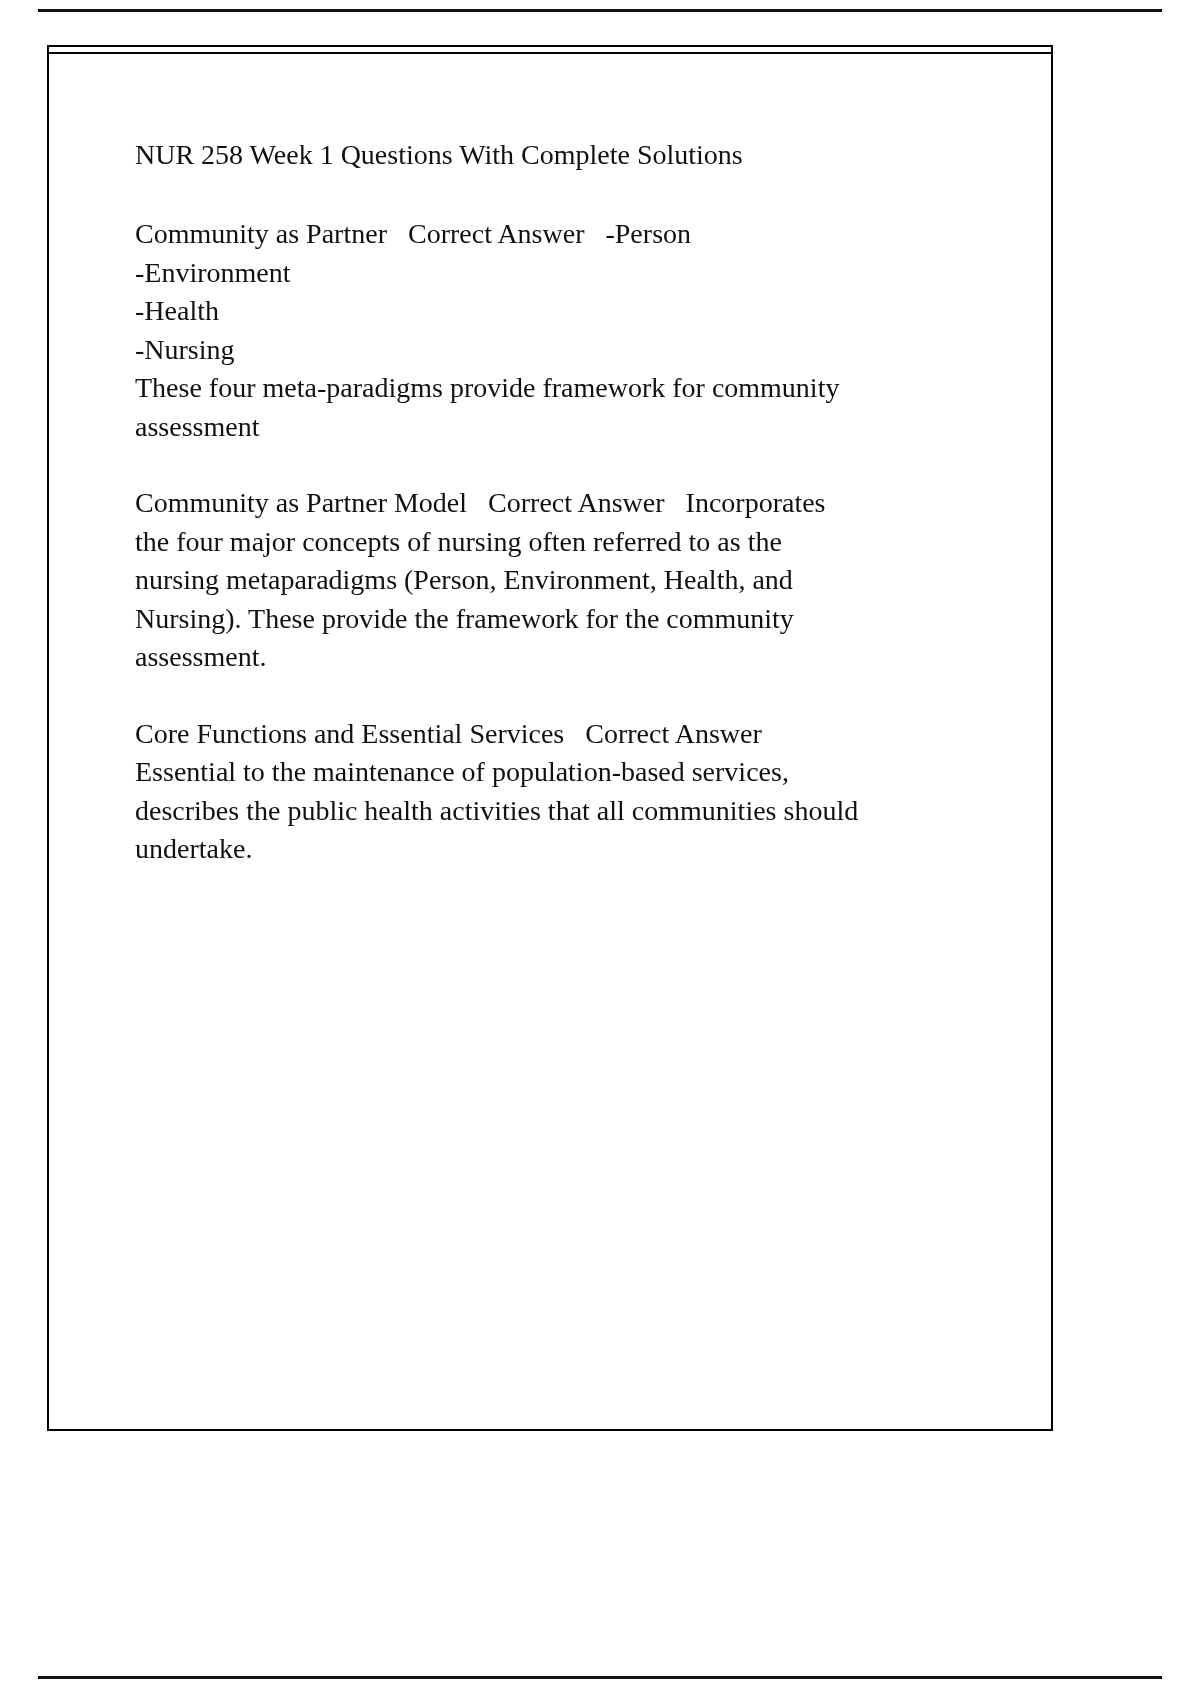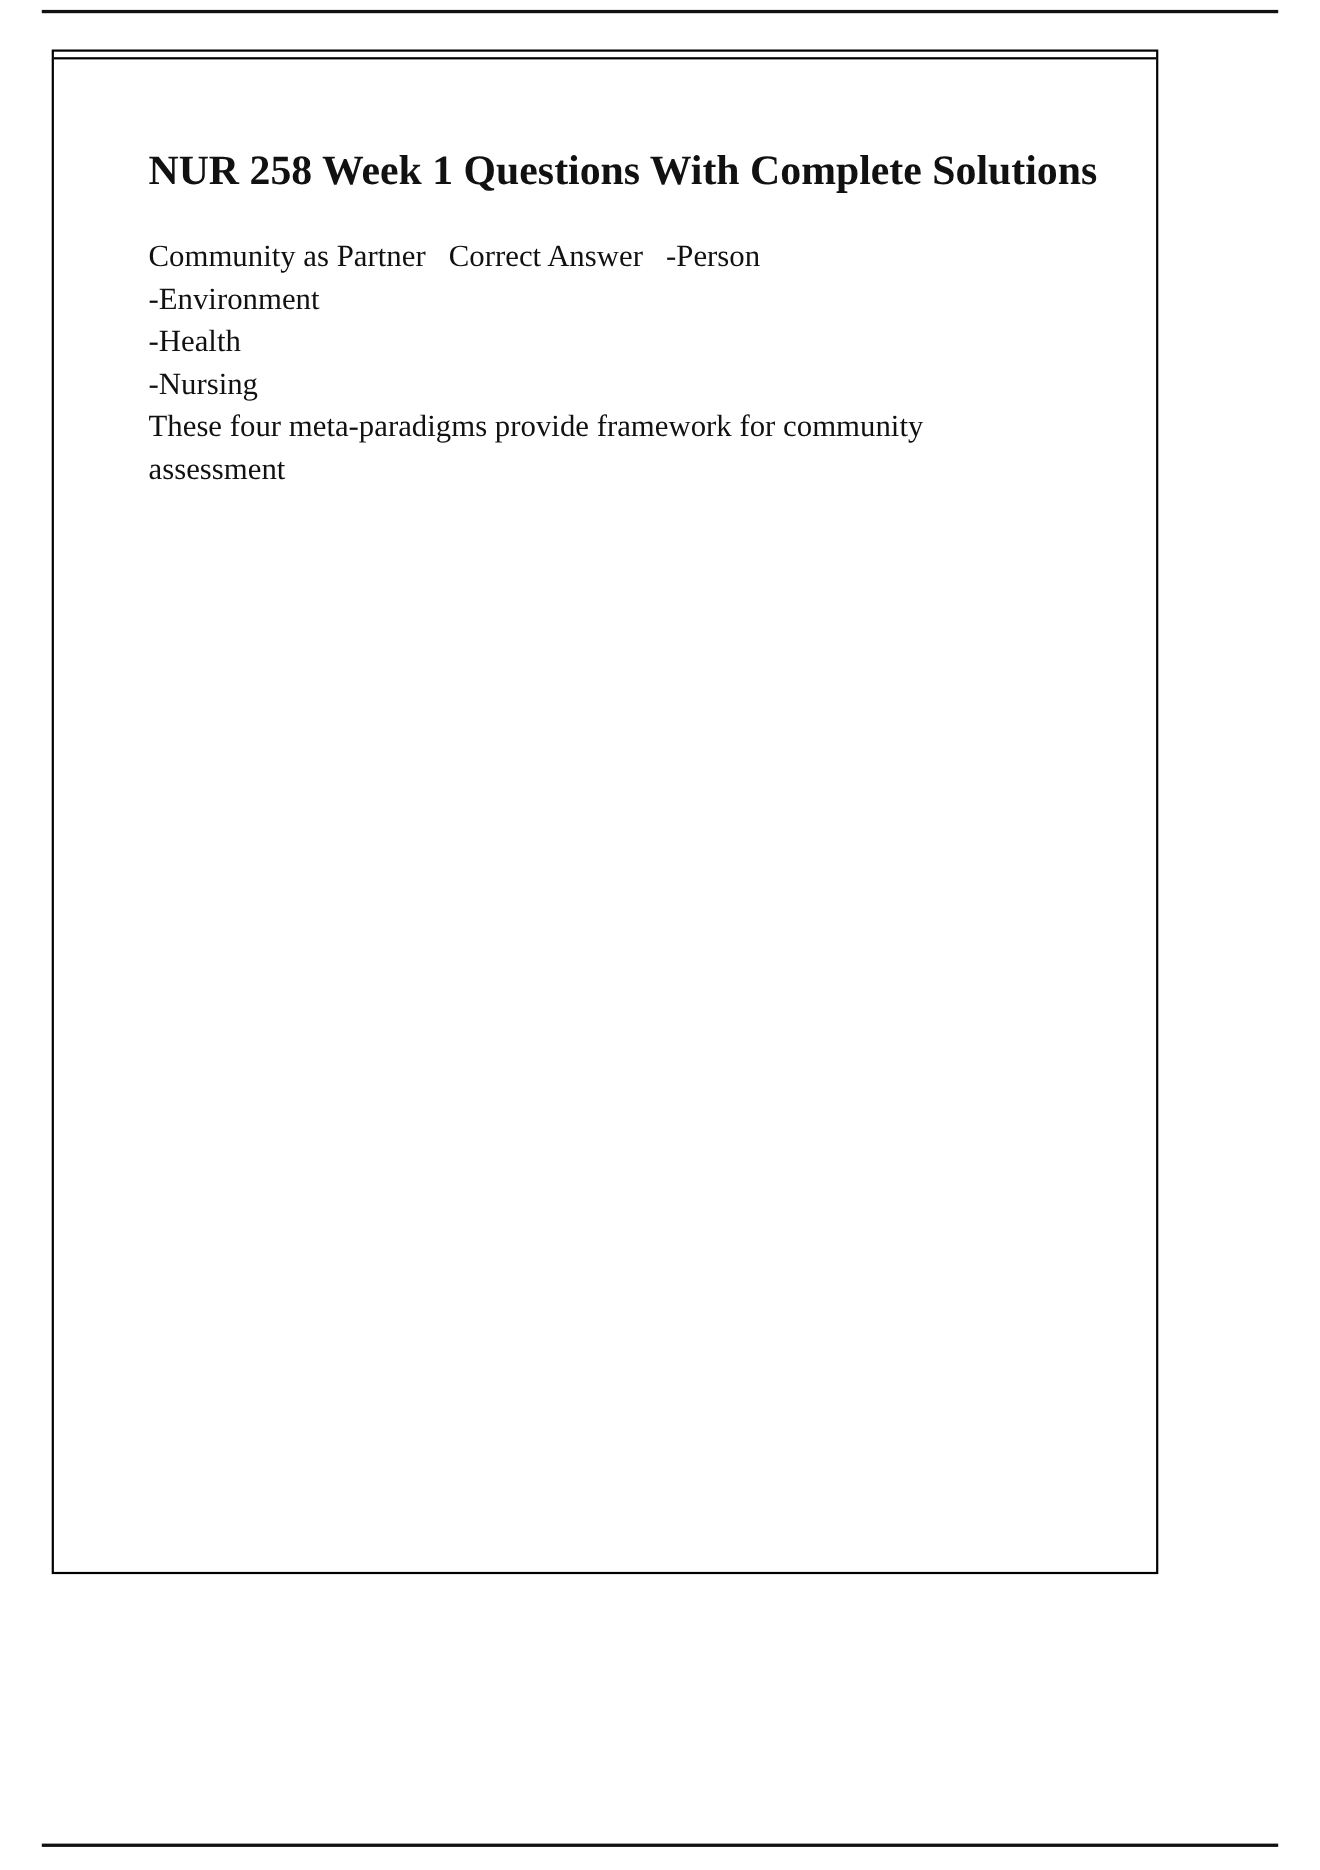--- a/index.html
+++ b/index.html
@@ -52,22 +52,22 @@
   }
 
   .content {
     position: absolute;
     left: 86px;
     top: 88px;
     width: 880px;
   }
 
   .doc-title {
-    font-size: 38px;
-    font-weight: bold;
+    font-size: 28px;
+    font-weight: normal;
     line-height: 40px;
     margin-bottom: 40px;
     white-space: pre-wrap;
   }
 
   .para {
     font-size: 28px;
     line-height: 38.5px;
     white-space: pre-wrap;
     margin-top: 38px;
@@ -89,19 +89,28 @@
   <div class="content">
     <h1 class="doc-title">NUR 258 Week 1 Questions With Complete Solutions</h1>
 
     <p class="para">Community as Partner   Correct Answer   -Person
 -Environment
 -Health
 -Nursing
 These four meta-paradigms provide framework for community
 assessment</p>
 
+    <p class="para">Community as Partner Model   Correct Answer   Incorporates
+the four major concepts of nursing often referred to as the
+nursing metaparadigms (Person, Environment, Health, and
+Nursing). These provide the framework for the community
+assessment.</p>
 
+    <p class="para">Core Functions and Essential Services   Correct Answer
+Essential to the maintenance of population-based services,
+describes the public health activities that all communities should
+undertake.</p>
 
 
   </div>
 </div>
 
 <div class="bottom-rule"></div>
 
 </body></html>

